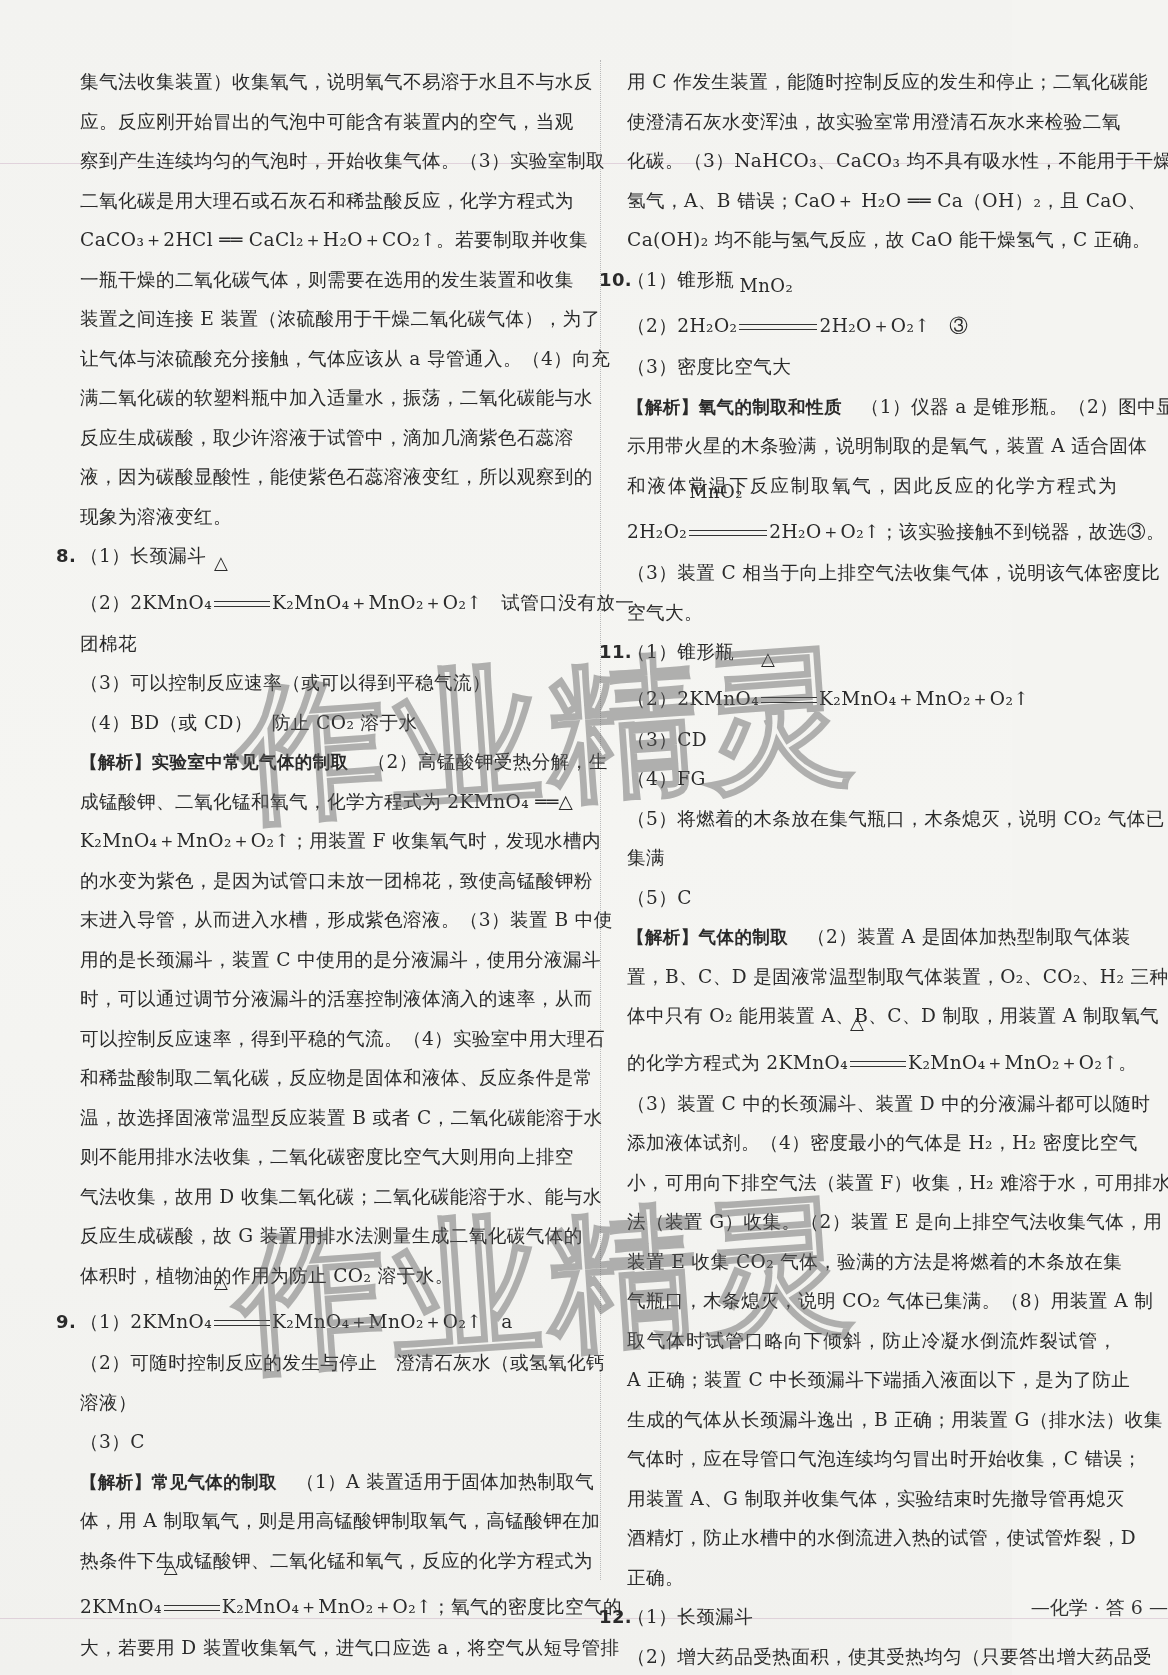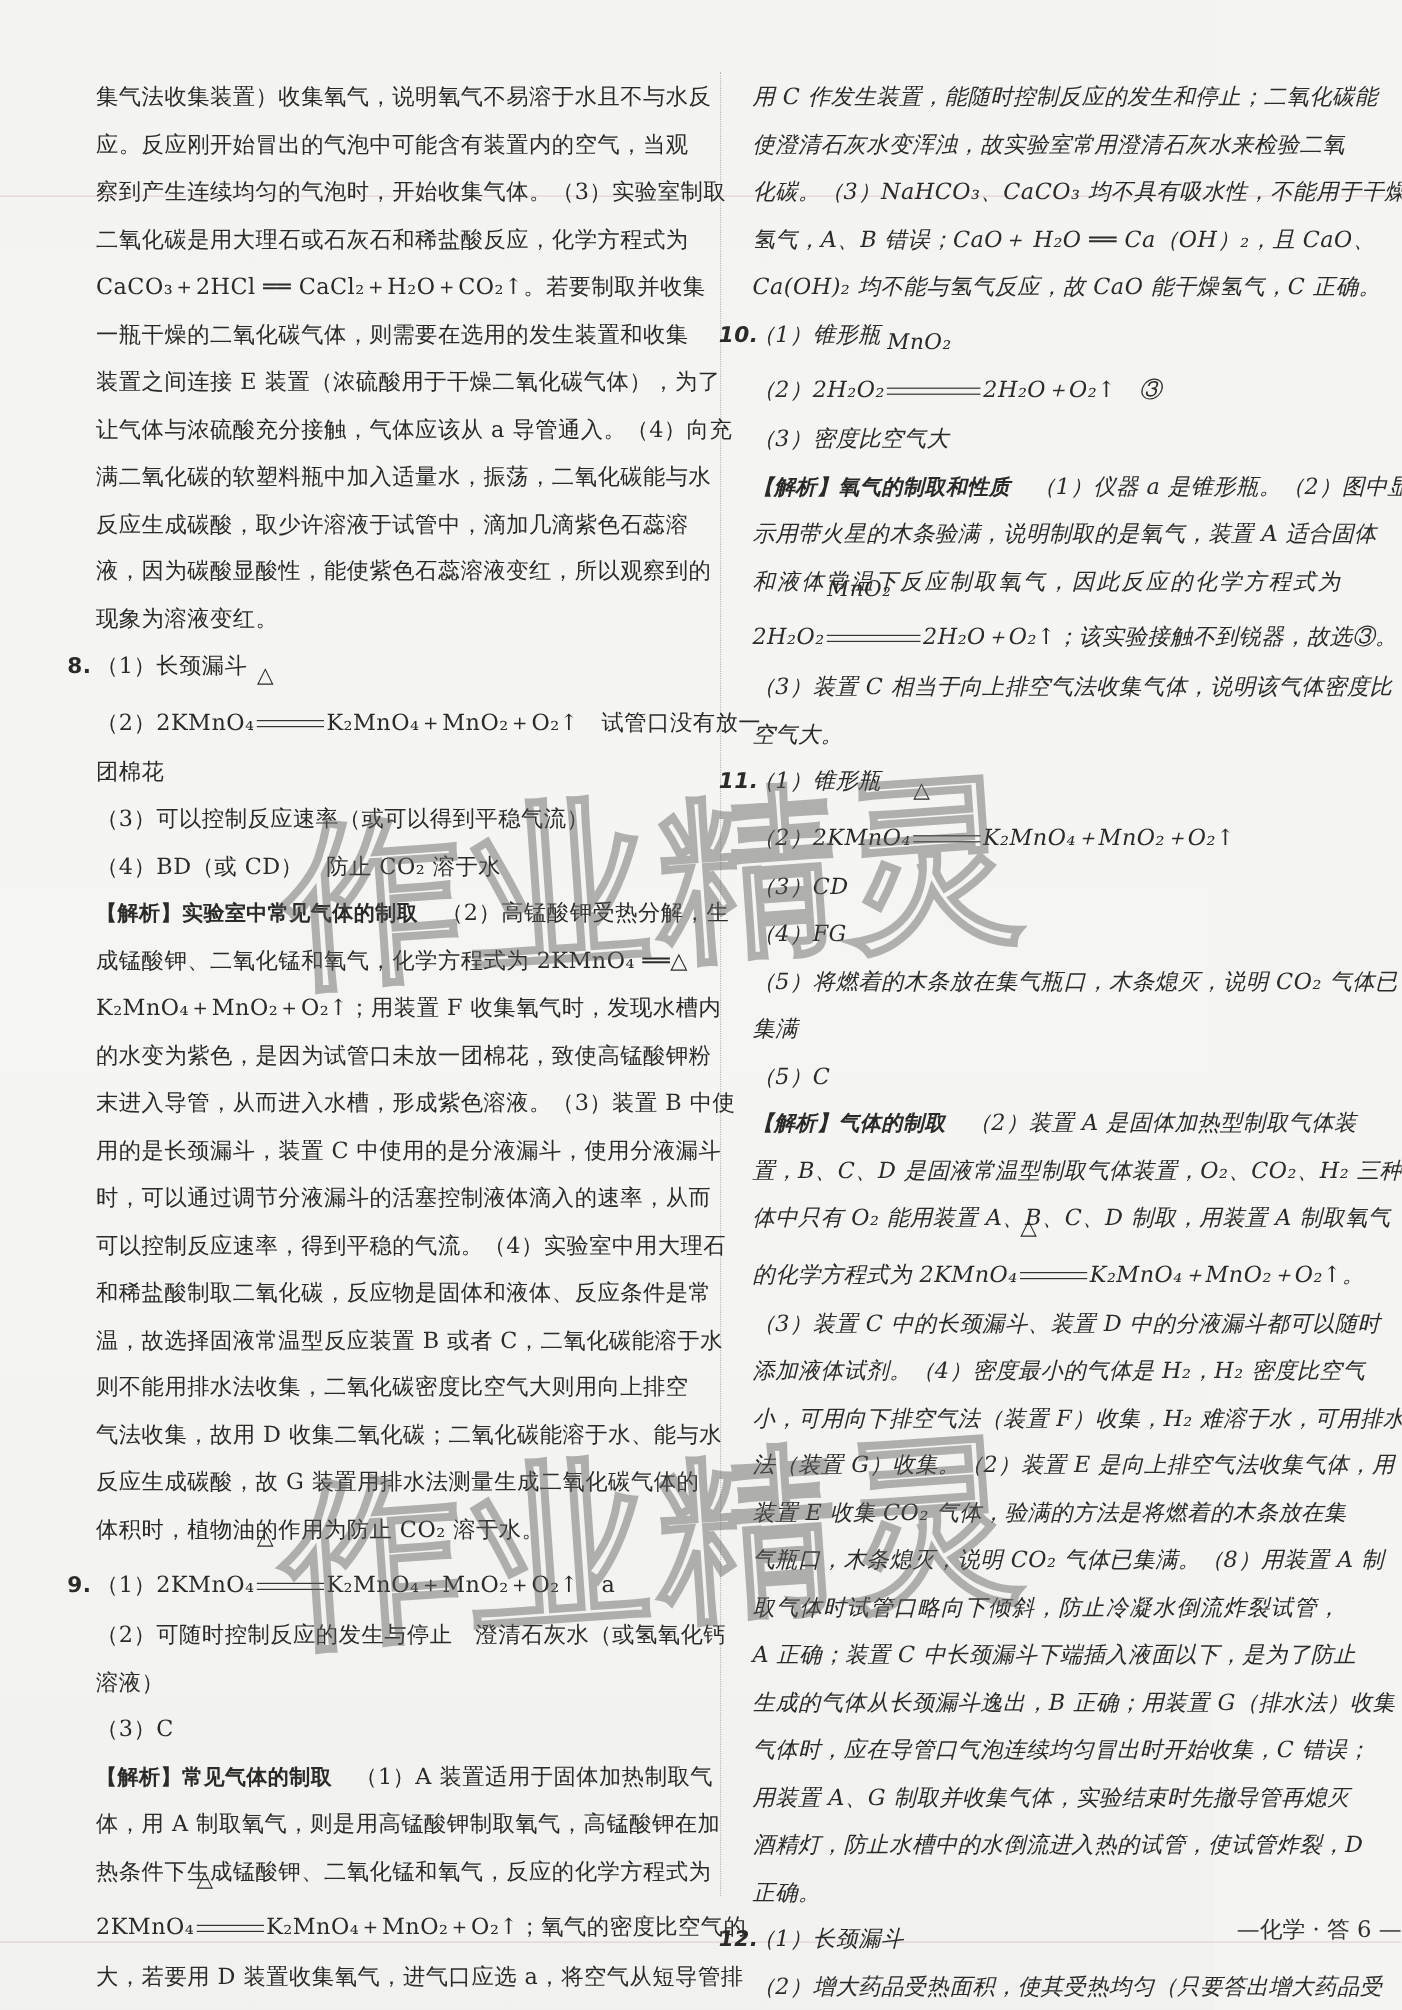--- a/index.html
+++ b/index.html
@@ -12,21 +12,21 @@
     overflow: hidden;
   }
   .page {
     position: absolute; left: 0; top: 0; width: 1012px; height: 1675px;
     background: linear-gradient(180deg, #f3f3f0 0%, #f5f5f2 50%, #f1f1ee 100%);
   }
   .col {
     position: absolute; top: 62px;
   }
   .col-left { left: 80px; width: 490px; }
-  .col-right { left: 627px; width: 490px; font-style: italic; }
+  .col-right { left: 627px; width: 490px; }
   .divider {
     position: absolute; left: 600px; top: 60px; width: 0; height: 1520px;
     border-left: 1px dotted #b9b9b9;
   }
   .line {
     font-size: 18.6px;
     line-height: 39.5px;
     height: 39.5px;
     white-space: nowrap;
     letter-spacing: 0.4px;

